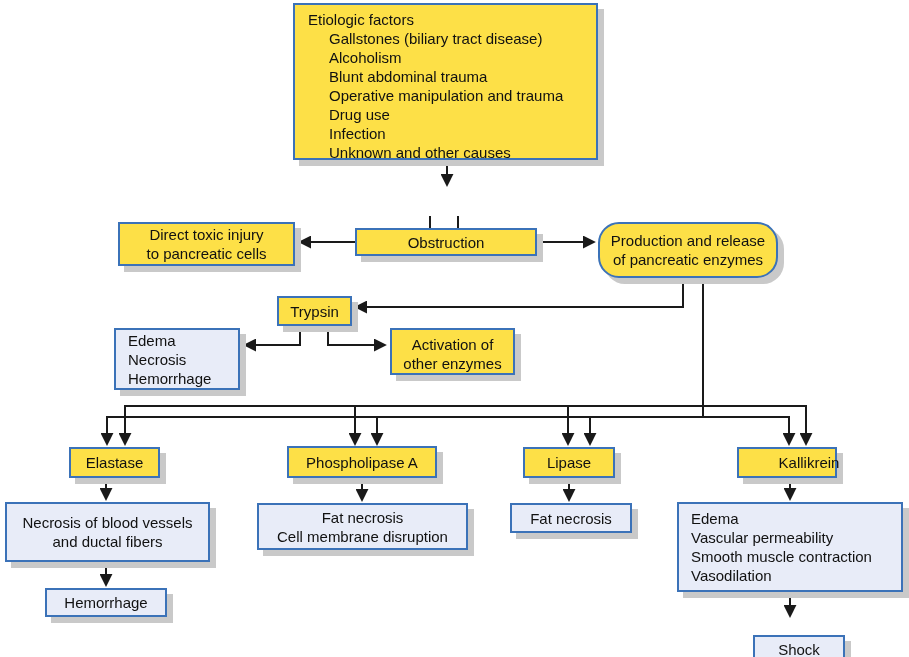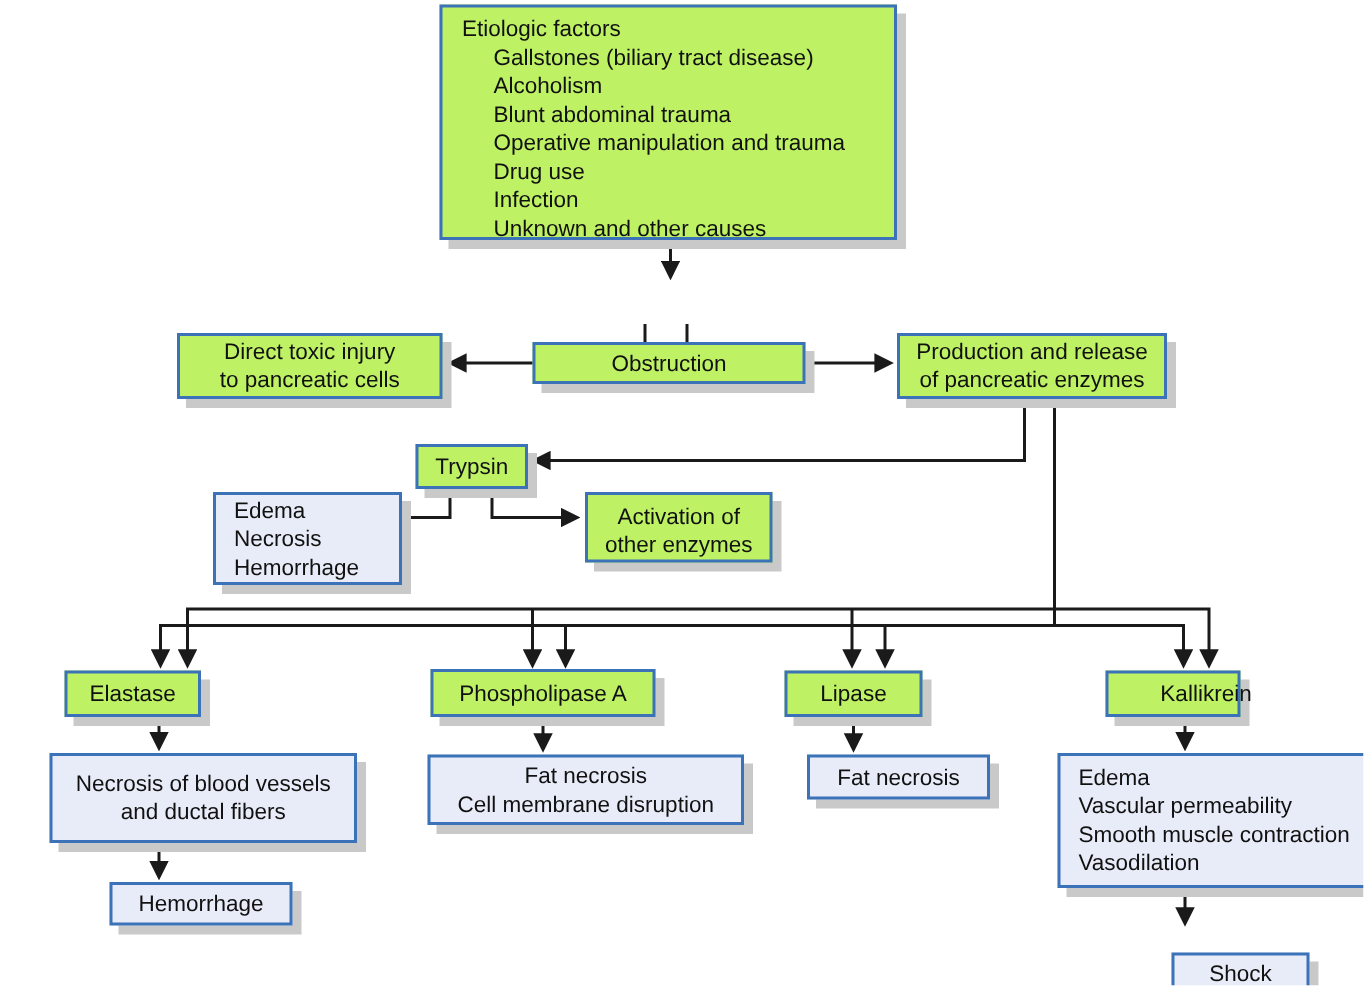--- a/index.html
+++ b/index.html
@@ -2,33 +2,33 @@
 <html><head>
 <meta charset="utf-8">
 <style>
   html,body { margin:0; padding:0; background:#ffffff; }
   .stage {
     position:relative; width:909px; height:657px; background:#ffffff;
     font-family:"Liberation Sans", sans-serif; color:#111111; overflow:hidden;
   }
   .node {
     position:absolute; box-sizing:border-box;
-    border:2px solid #3b72b8; background:#bef264;
+    border:2px solid #3b72b8; background:#fde047;
     box-shadow:6px 6px 0 #c9c9c9;
     font-size:15px; line-height:19px;
   }
   .center {
     display:flex; flex-direction:column; align-items:center; justify-content:center;
     text-align:center;
   }
   .leftalign {
     display:flex; flex-direction:column; justify-content:center;
     text-align:left; padding-left:12px; padding-right:6px;
   }
-  .tint { background:#e8ecf8;margin-left:28px; }
+  .tint { background:#e8ecf8; }
   .etio { padding:5px 6px 0 13px; }
   .etio .etio-items { padding-left:21px; }
   svg.wires { position:absolute; left:0; top:0; pointer-events:none; }
 </style>
 </head>
 <body>
 
 <div class="stage">
 
   <svg class="wires" width="909" height="657">
@@ -75,53 +75,53 @@
 
   <div class="node center" style="left:355px; top:188px; width:182px; height:28px;margin-top:40px;">
     <div>Obstruction</div>
   </div>
 
   <div class="node center" style="left:118px; top:222px; width:177px; height:44px;">
     <div>Direct toxic injury</div>
     <div>to pancreatic cells</div>
   </div>
 
-  <div class="node center" style="left:598px; top:222px; width:180px; height:44px;">
+  <div class="node center" style="left:598px; top:222px; width:180px; height:56px;border-radius:21px;">
     <div>Production and release</div>
     <div>of pancreatic enzymes</div>
   </div>
 
   <div class="node center" style="left:277px; top:296px; width:75px; height:30px;">
     <div>Trypsin</div>
   </div>
 
   <div class="node leftalign tint" style="left:114px; top:328px; width:126px; height:62px;">
     <div>Edema</div>
     <div>Necrosis</div>
     <div>Hemorrhage</div>
   </div>
 
   <div class="node center" style="left:390px; top:328px; width:125px; height:47px;justify-content:flex-end;">
     <div>Activation of</div>
     <div>other enzymes</div>
   </div>
 
-  <div class="node center" style="left:43px; top:447px; width:91px; height:31px;">
+  <div class="node center" style="left:69px; top:447px; width:91px; height:31px;">
     <div>Elastase</div>
   </div>
 
   <div class="node center" style="left:523px; top:447px; width:92px; height:31px;">
     <div>Lipase</div>
   </div>
 
   <div class="node center" style="left:287px; top:446px; width:150px; height:32px;">
     <div>Phospholipase A</div>
   </div>
 
-  <div class="node center" style="left:737px; top:447px; width:90px; height:31px;padding-left:44px;">
+  <div class="node center" style="left:737px; top:447px; width:100px; height:31px;padding-left:44px;">
     <div>Kallikrein</div>
   </div>
 
   <div class="node center tint" style="left:5px; top:502px; width:205px; height:60px;">
     <div>Necrosis of blood vessels</div>
     <div>and ductal fibers</div>
   </div>
 
   <div class="node center tint" style="left:257px; top:503px; width:211px; height:47px;">
     <div>Fat necrosis</div>

